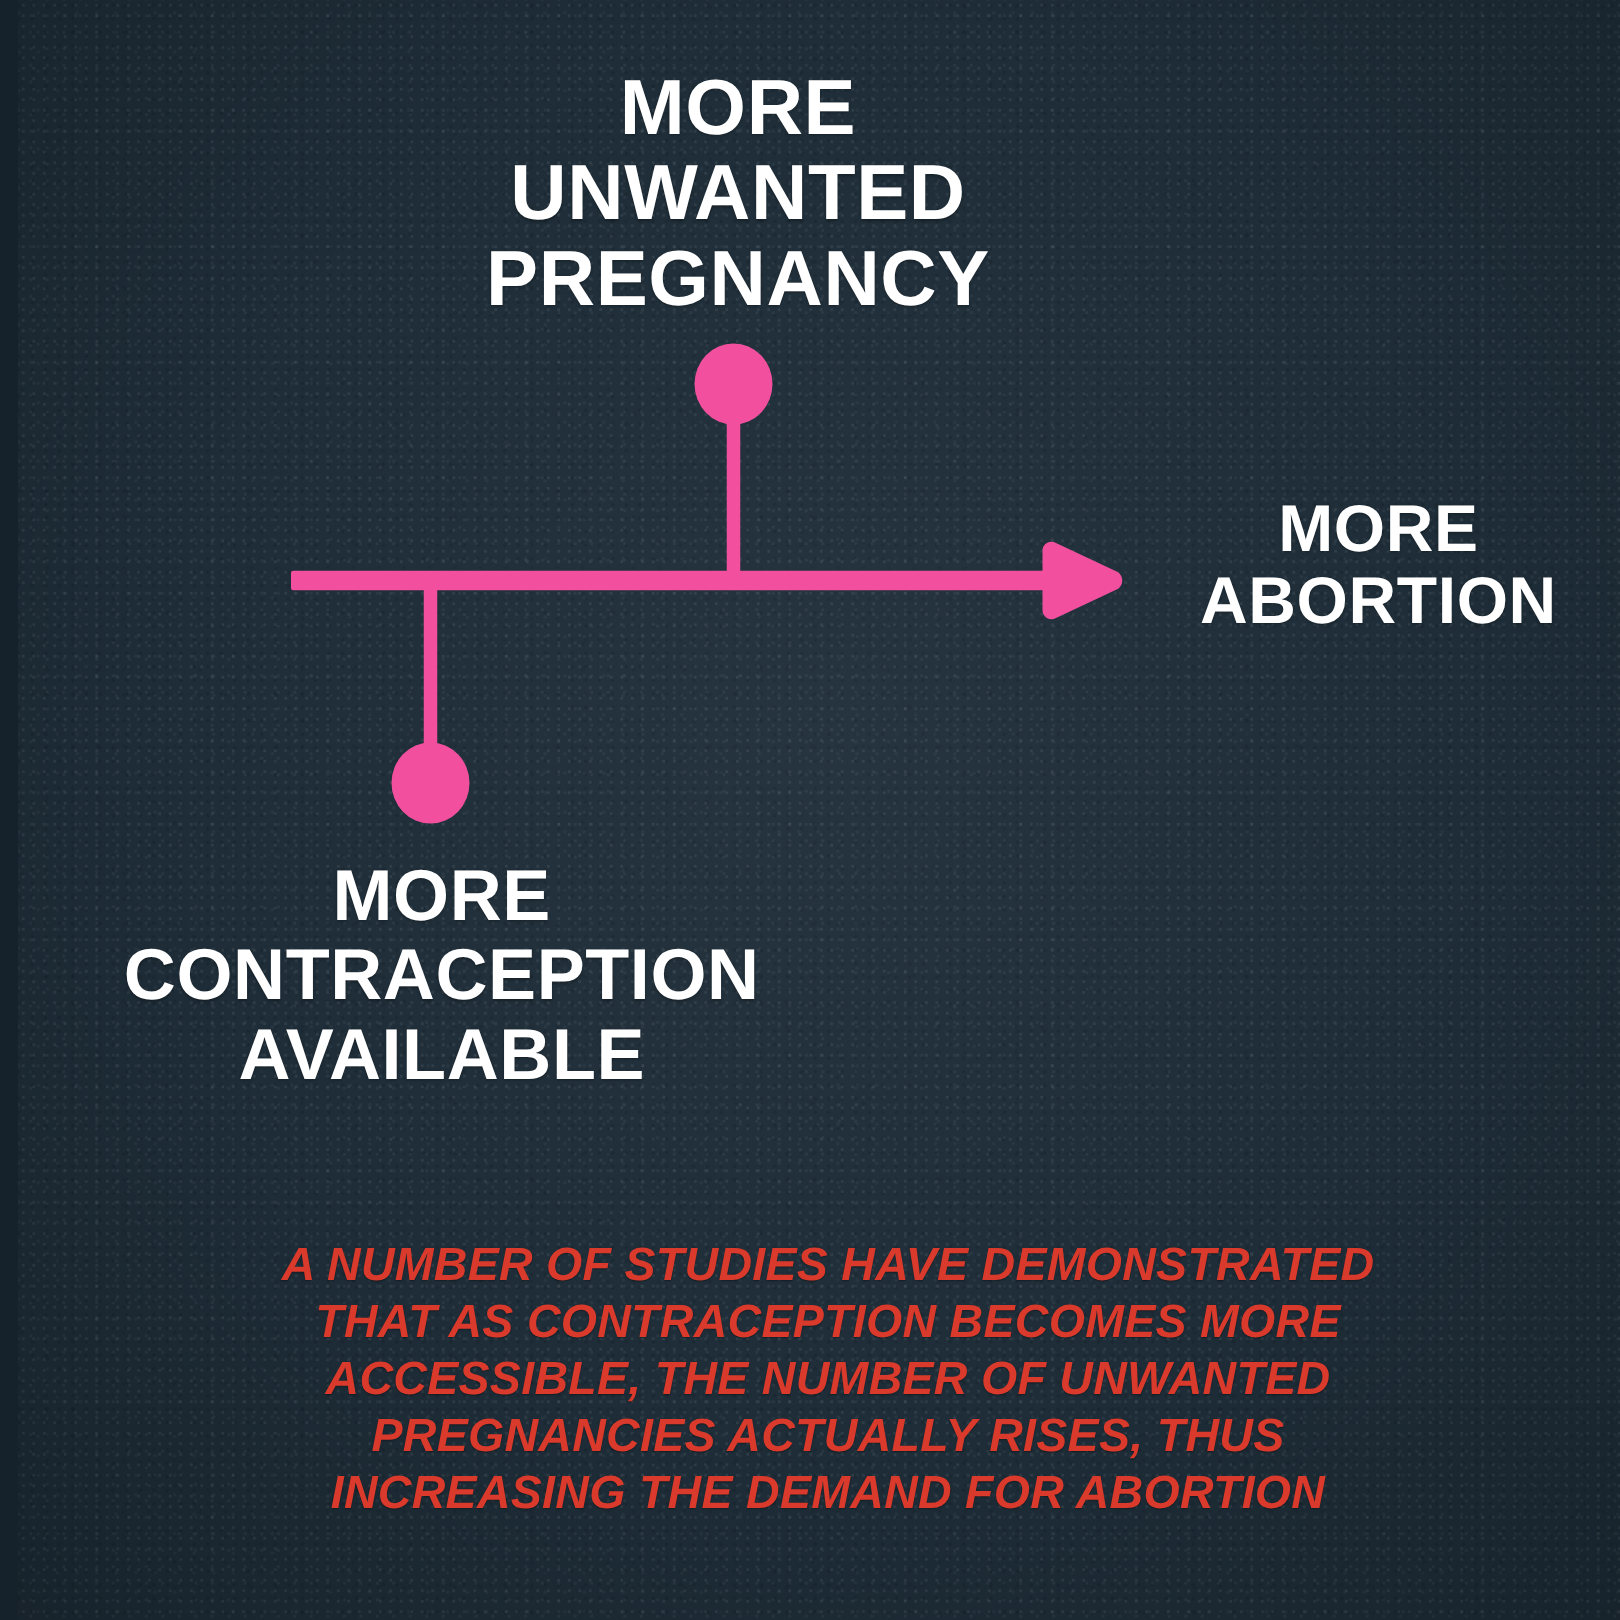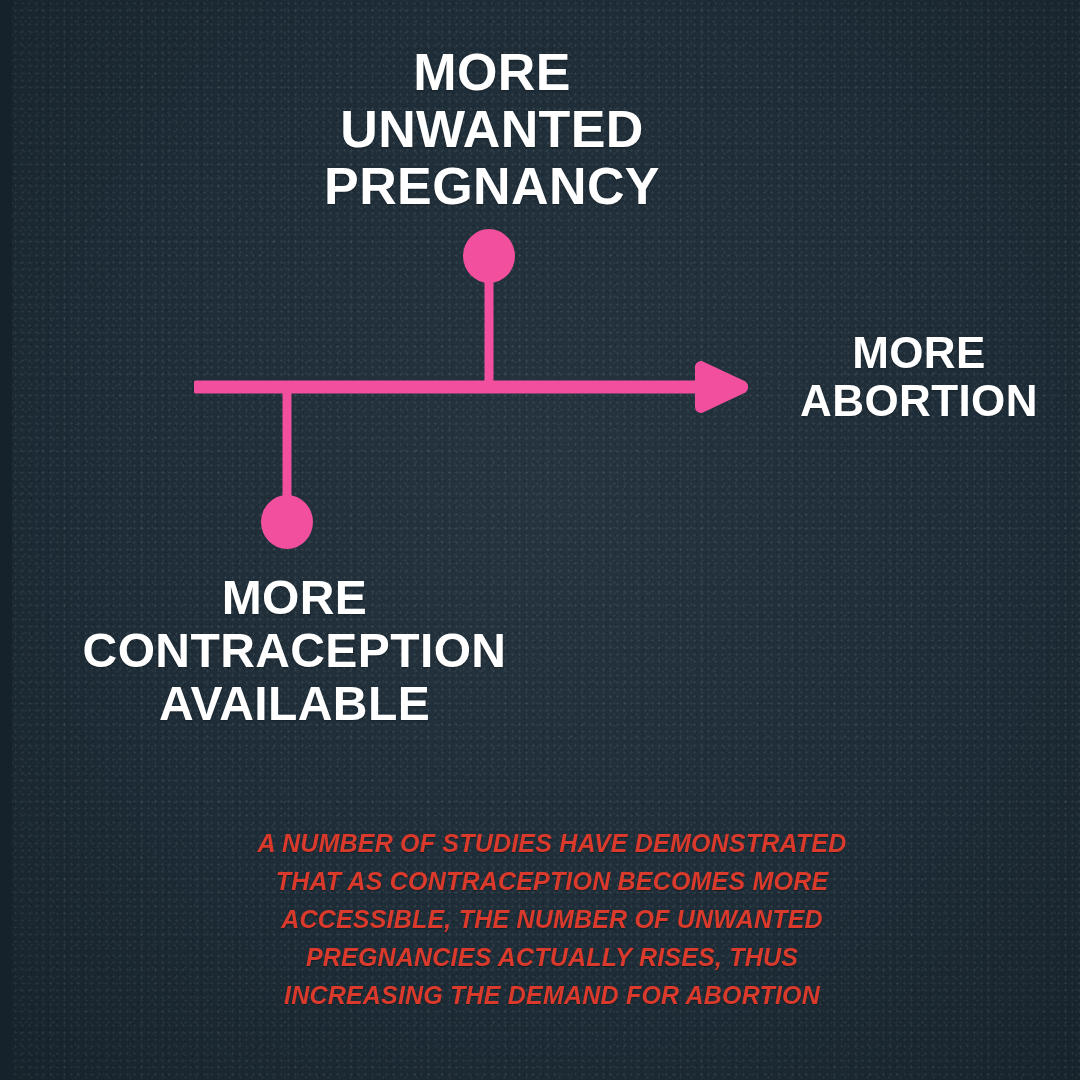--- a/index.html
+++ b/index.html
@@ -89,21 +89,21 @@
   }
 
   
   #caption {
     position: absolute;
     left: 130px;
     top: 824px;
     width: 820px;
     text-align: center;
     color: #d93a2b;
-    font-size: 25px;
+    font-size: 31px;
     font-weight: 700;
     font-style: italic;
     line-height: 38px;
     letter-spacing: .2px;
     white-space: pre-line;
     text-shadow: 0 1px 1px rgba(0,0,0,.35);
   }
 </style>
 </head>
 <body>

